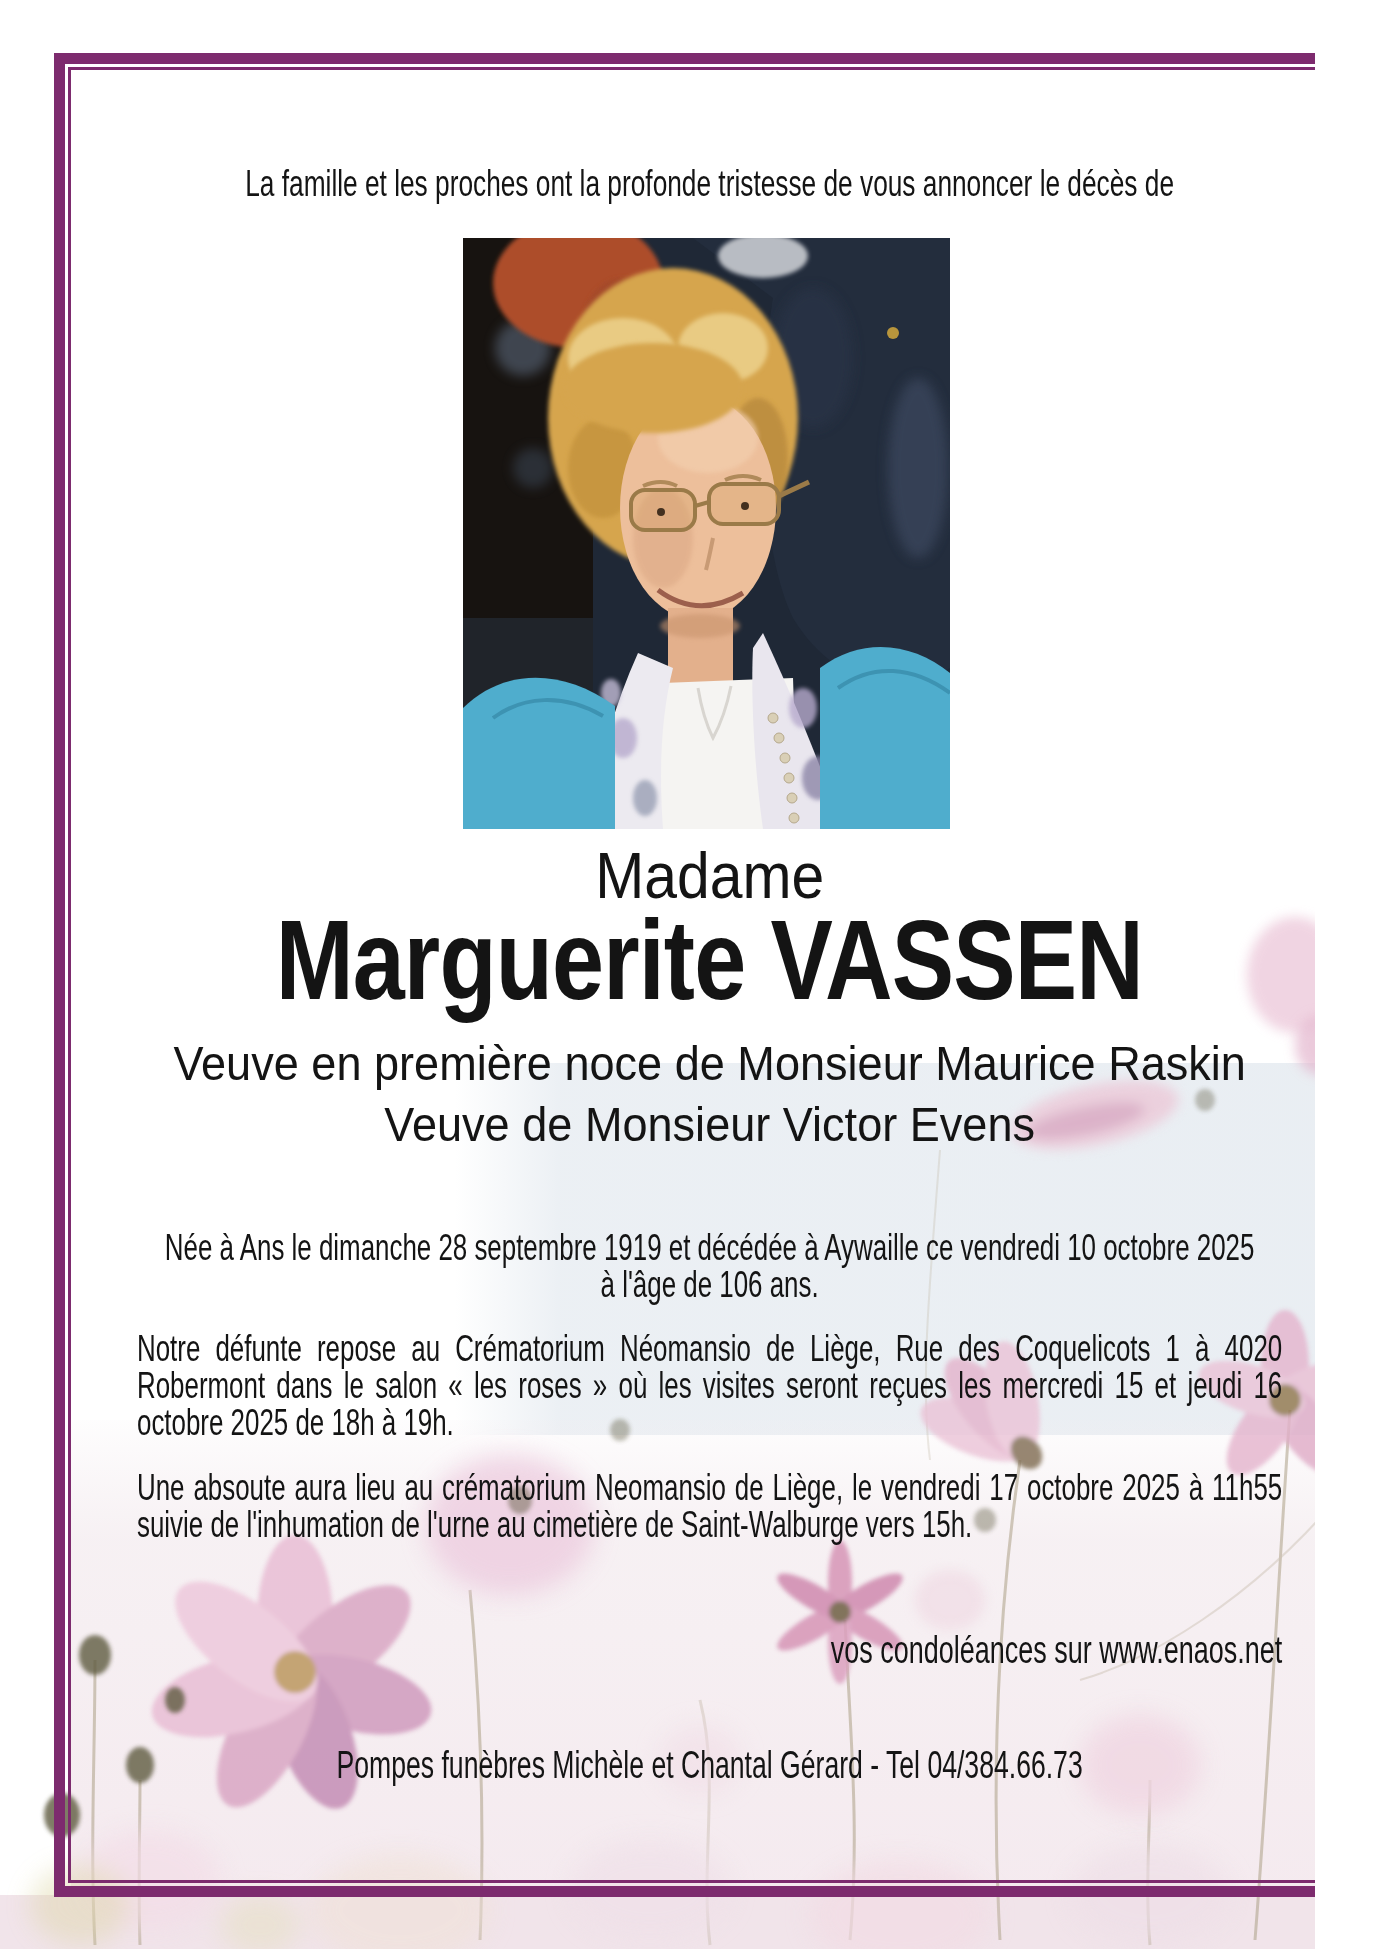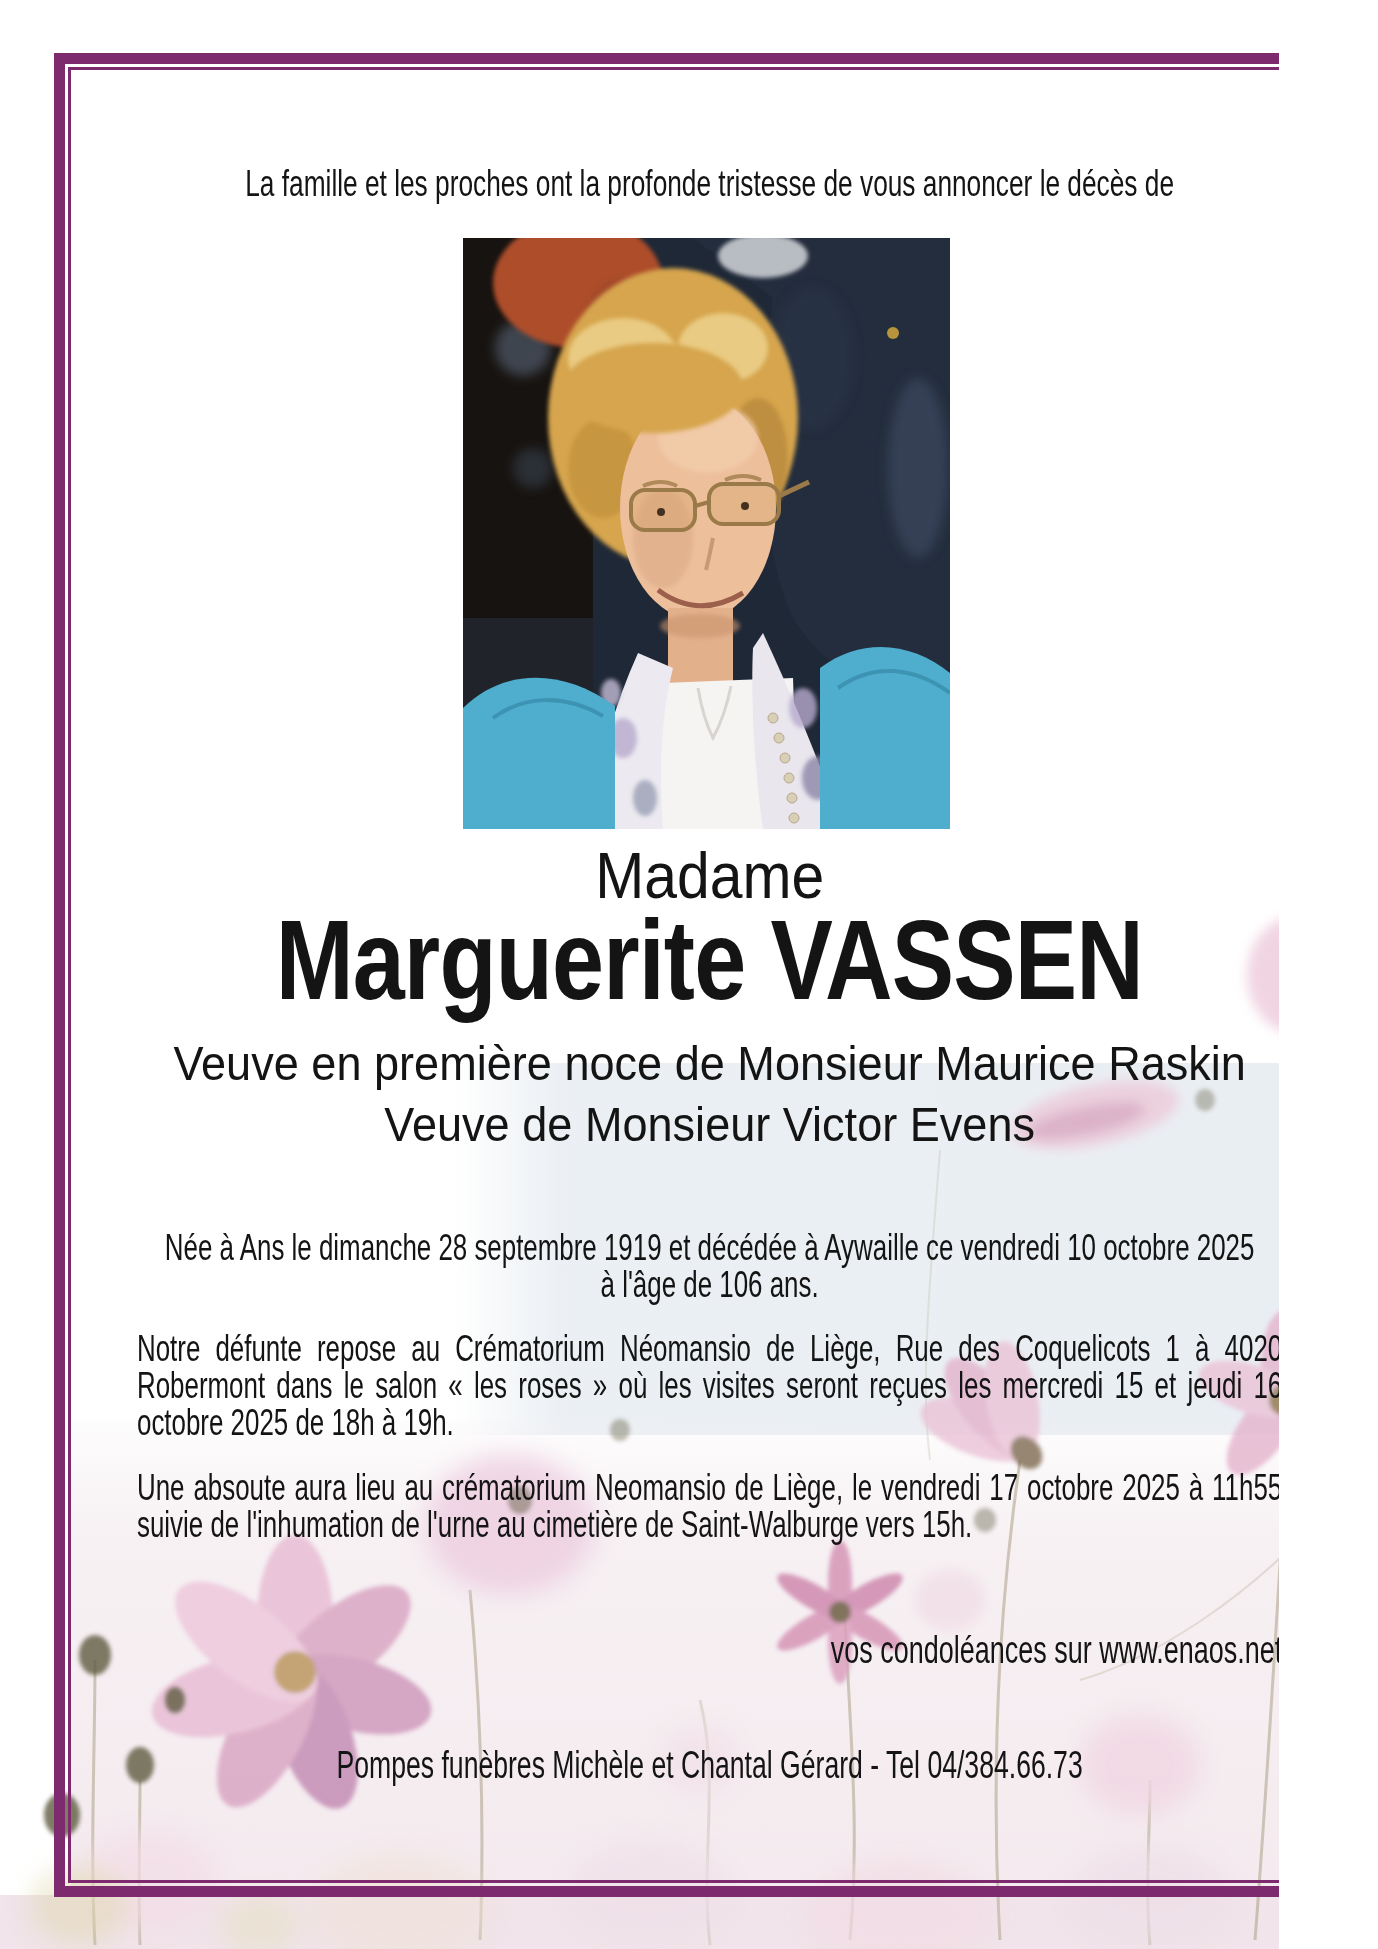--- a/index.html
+++ b/index.html
@@ -1,19 +1,20 @@
 <!DOCTYPE html>
 <html style="--frame-purple: #7d2b6e; --text: #141414; --jacket-teal: #4fadcd; --flower-pink: #e5b8cf;"><head>
 <meta charset="utf-8">
 <style>
   html,body{margin:0;padding:0;background:#ffffff;}
   #page{
     position:relative;width:1279px;height:1949px;overflow:hidden;
     background:#ffffff;color:var(--text,#141414);
     font-family:"Liberation Sans","DejaVu Sans",sans-serif;
+    padding-left:36px;
   }
   
   #flowerbg{position:absolute;left:0;top:900px;width:1378px;height:1049px;z-index:1;}
   
   .frame{
     position:absolute;left:54px;top:53px;width:1282px;height:1844px;
     border:11px solid var(--frame-purple,#7d2b6e);
     box-sizing:border-box;z-index:5;pointer-events:none;
   }
   .frame-inner{

